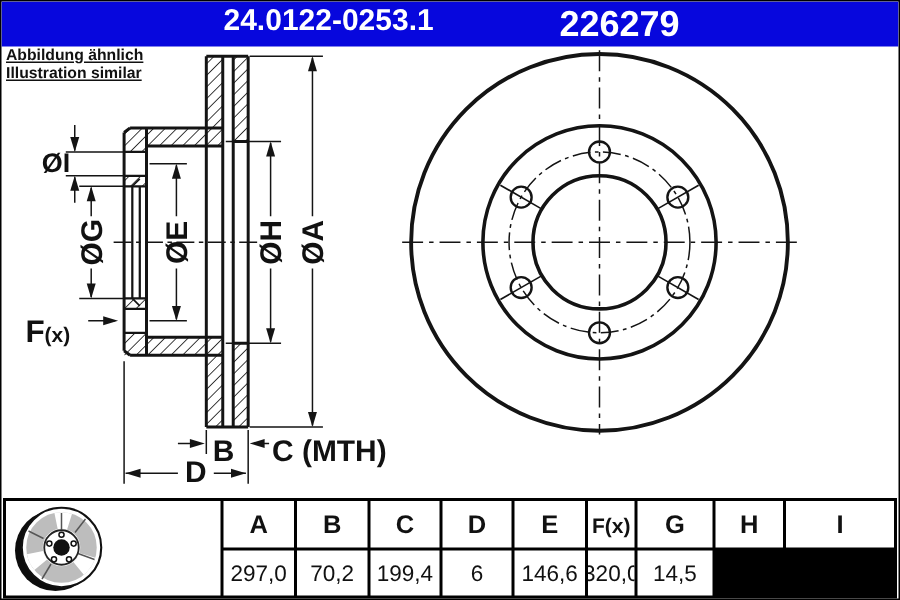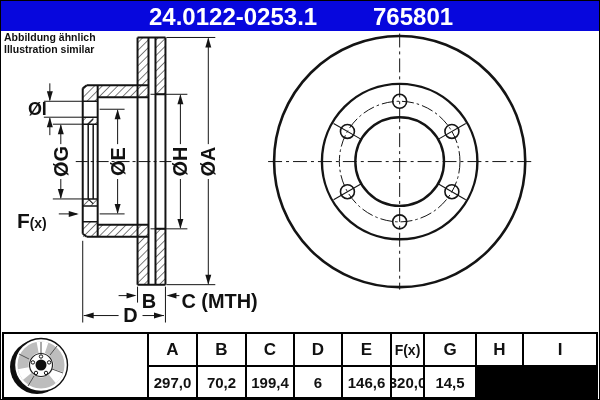--- a/index.html
+++ b/index.html
@@ -6,56 +6,56 @@
   .page{
     position:relative;width:600px;height:400px;background:#fff;
     font-family:"Liberation Sans",sans-serif;overflow:hidden;
     border:1px solid #000;box-sizing:border-box;
   }
   .header{
     position:absolute;left:0;top:0;width:100%;height:30px;
     background:#0707dd;color:#fff;
   }
   .header .pn{
-    position:absolute;left:148px;top:2px;font-size:24px;font-weight:bold;letter-spacing:0px;
+    position:absolute;left:148px;top:2px;font-size:20px;font-weight:bold;letter-spacing:0px;
   }
   .header .ref{
     position:absolute;left:372px;top:2px;font-size:24px;font-weight:bold;
   }
   .note{
     position:absolute;left:3px;top:31px;font-size:10.5px;font-weight:bold;
-    color:#111;line-height:11.5px;
+    color:#111;line-height:11.5px;text-decoration:underline;
   }
   .drawing{position:absolute;left:0;top:30px;}
   svg text{font-family:"Liberation Sans",sans-serif;font-weight:bold;fill:#111;}
   .spec{
     position:absolute;left:1px;top:331px;width:596px;height:67px;
     background:#000;border:2px solid #000;box-sizing:border-box;
     display:grid;
     grid-template-columns:143px 47px 47px 46px 46px 47px 31px 50px 45px 1fr;
     grid-template-rows:31px 1fr;
     gap:2px;
   }
   .spec .cell{
     background:#fff;display:flex;align-items:center;justify-content:center;
     color:#111;overflow:hidden;
   }
   .spec .thumb{grid-row:1 / span 2;justify-content:flex-start;}
   .spec .th{font-size:17px;font-weight:bold;}
   .spec .th.small{font-size:14px;}
-  .spec .td{font-size:15px;font-weight:bold;}
+  .spec .td{font-size:15px;font-weight:normal;}
 </style>
 </head>
 <body>
 
 <div class="page">
 
   <div class="header">
     <span class="pn">24.0122-0253.1</span>
-    <span class="ref">765801</span>
+    <span class="ref">226279</span>
   </div>
 
   <div class="note">
     <div>Abbildung ähnlich</div>
     <div>Illustration similar</div>
   </div>
 
   <svg class="drawing" width="598" height="302" viewBox="0 0 600 302">
     <defs>
       <pattern id="hatch" patternUnits="userSpaceOnUse" width="5.5" height="5.5" patternTransform="rotate(45)">

